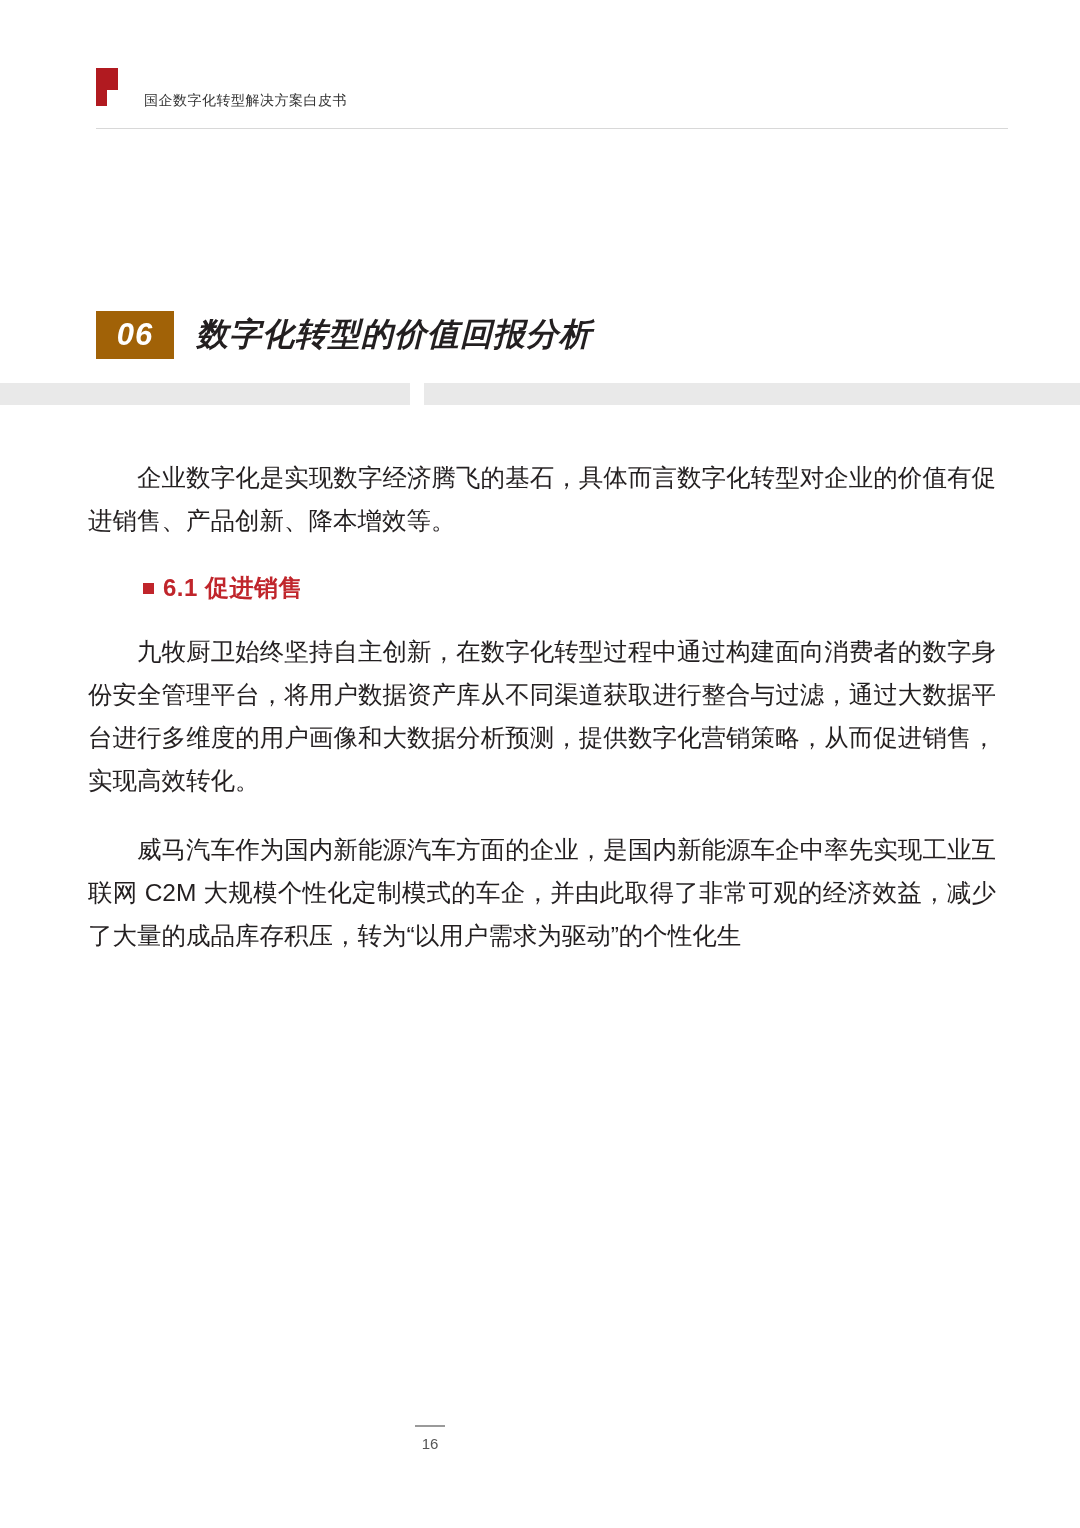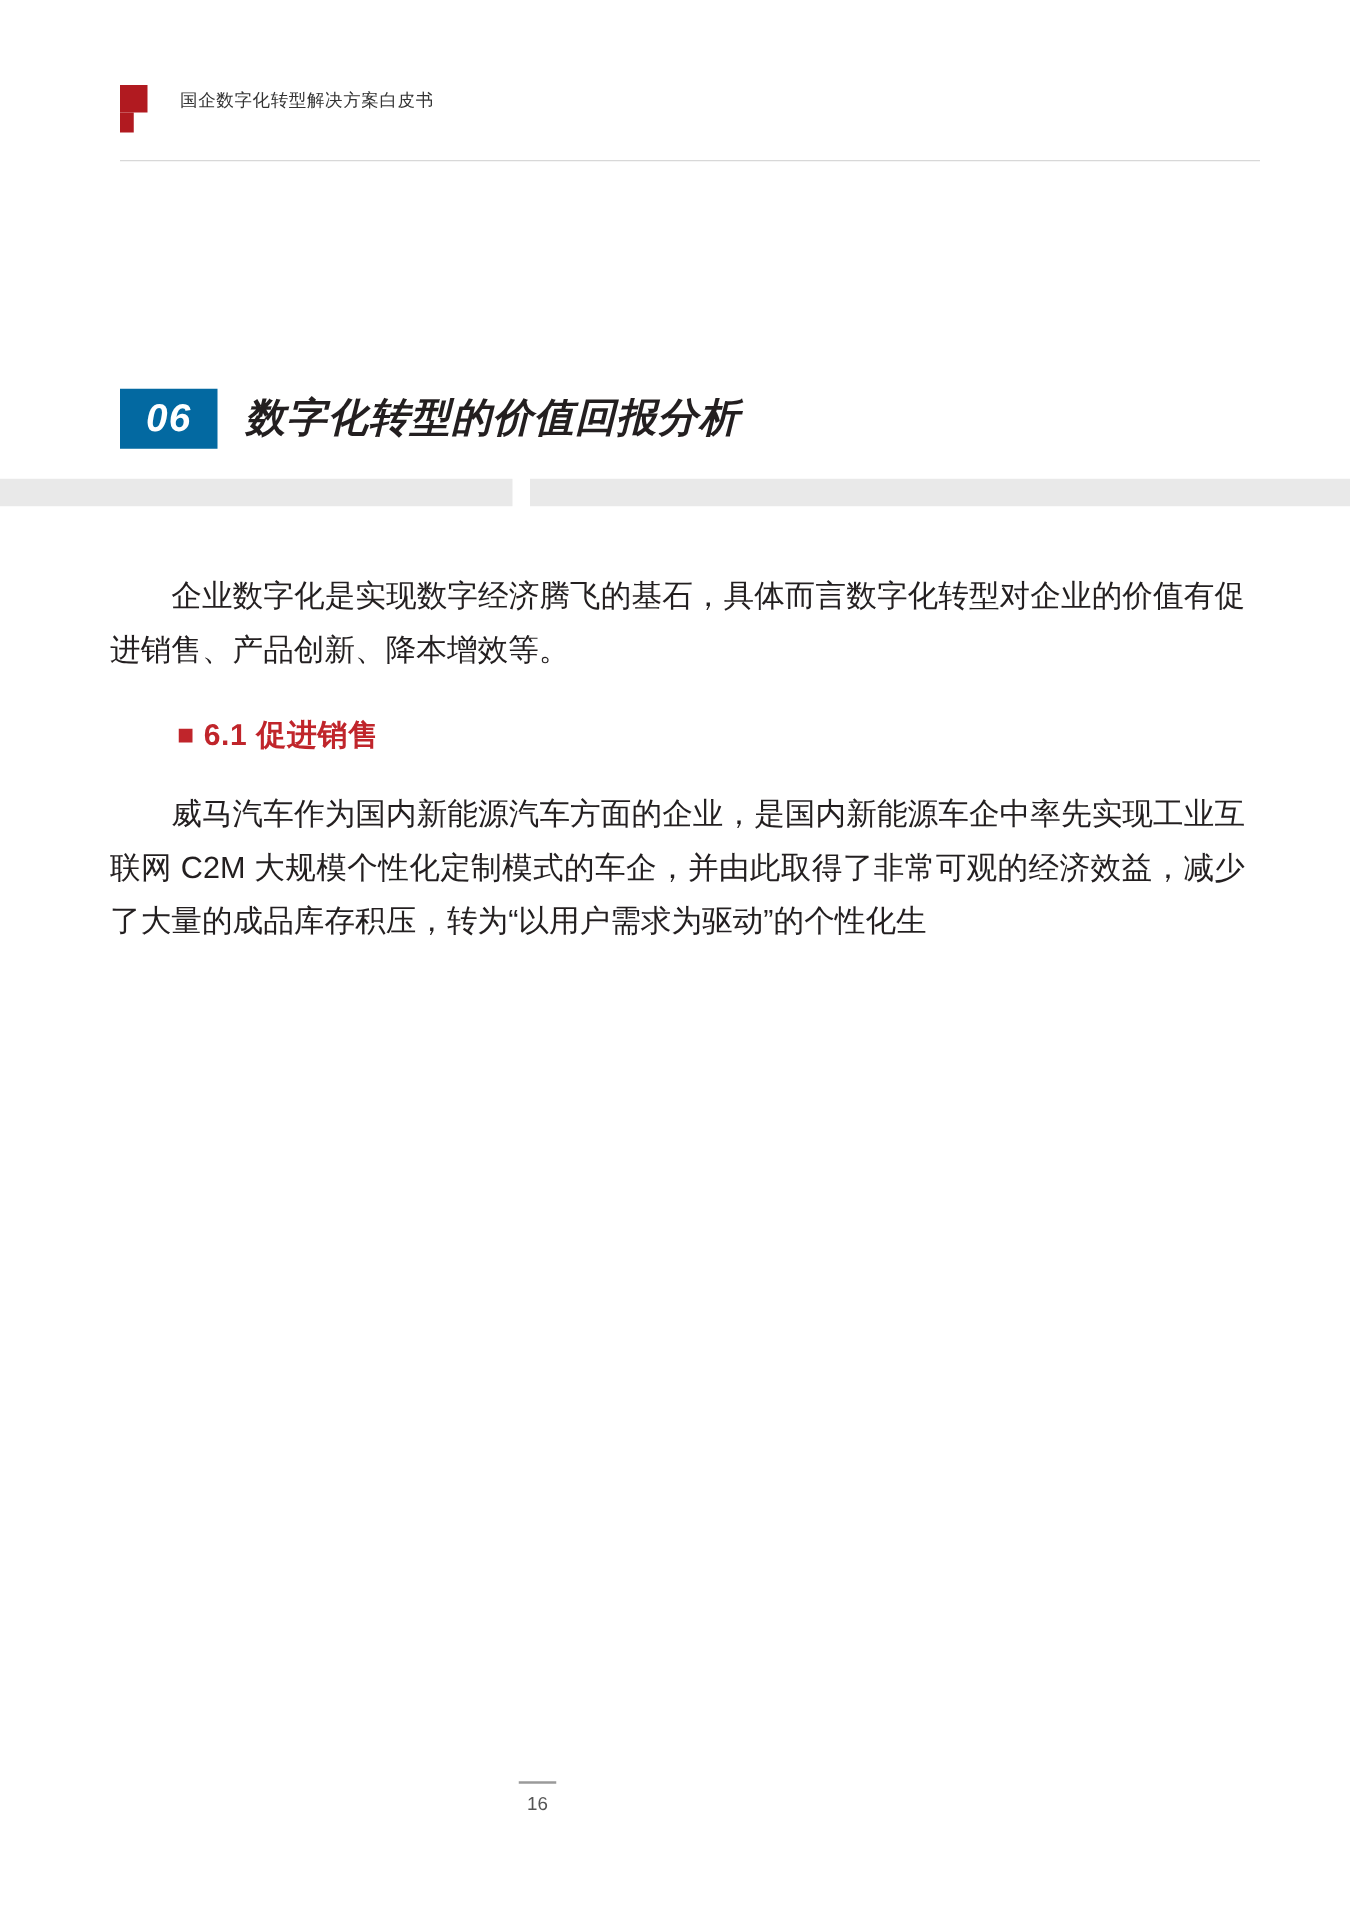--- a/index.html
+++ b/index.html
@@ -44,36 +44,36 @@
     position: absolute;
     left: 0; top: 22px;
     width: 11px; height: 16px;
     background: #b11a20;
   }
   .header-title {
     font-size: 14px;
     letter-spacing: 0.5px;
     color: #333;
     margin-left: 26px;
-    margin-top: 0;
+    margin-top: 20px;
     white-space: nowrap;
   }
 
   
   .chapter {
     position: absolute;
     top: 311px;
     left: 96px;
     display: flex;
     align-items: center;
   }
   .chapter-num {
     width: 78px;
     height: 48px;
-    background: #0369a1;
+    background: #a16207;
     color: #fff;
     font-size: 31px;
     font-weight: bold;
     font-style: italic;
     display: flex;
     align-items: center;
     justify-content: center;
     letter-spacing: 1px;
   }
   .chapter-title {
@@ -180,20 +180,21 @@
 
 <div class="content">
 
   <p class="body-text">企业数字化是实现数字经济腾飞的基石，具体而言数字化转型对企业的价值有促进销售、产品创新、降本增效等。</p>
 
   <h2 class="sub-head">
     <span class="bullet"></span>
     <span class="sub-head-text">6.1 促进销售</span>
   </h2>
 
+  <p class="body-text">九牧厨卫始终坚持自主创新，在数字化转型过程中通过构建面向消费者的数字身份安全管理平台，将用户数据资产库从不同渠道获取进行整合与过滤，通过大数据平台进行多维度的用户画像和大数据分析预测，提供数字化营销策略，从而促进销售，实现高效转化。</p>
 
 
   <p class="body-text">威马汽车作为国内新能源汽车方面的企业，是国内新能源车企中率先实现工业互联网 C2M 大规模个性化定制模式的车企，并由此取得了非常可观的经济效益，减少了大量的成品库存积压，转为“以用户需求为驱动”的个性化生</p>
 
 </div>
 
 <div class="footer">
   <div class="footer-rule"></div>
   <div class="footer-num">16</div>
 </div>

